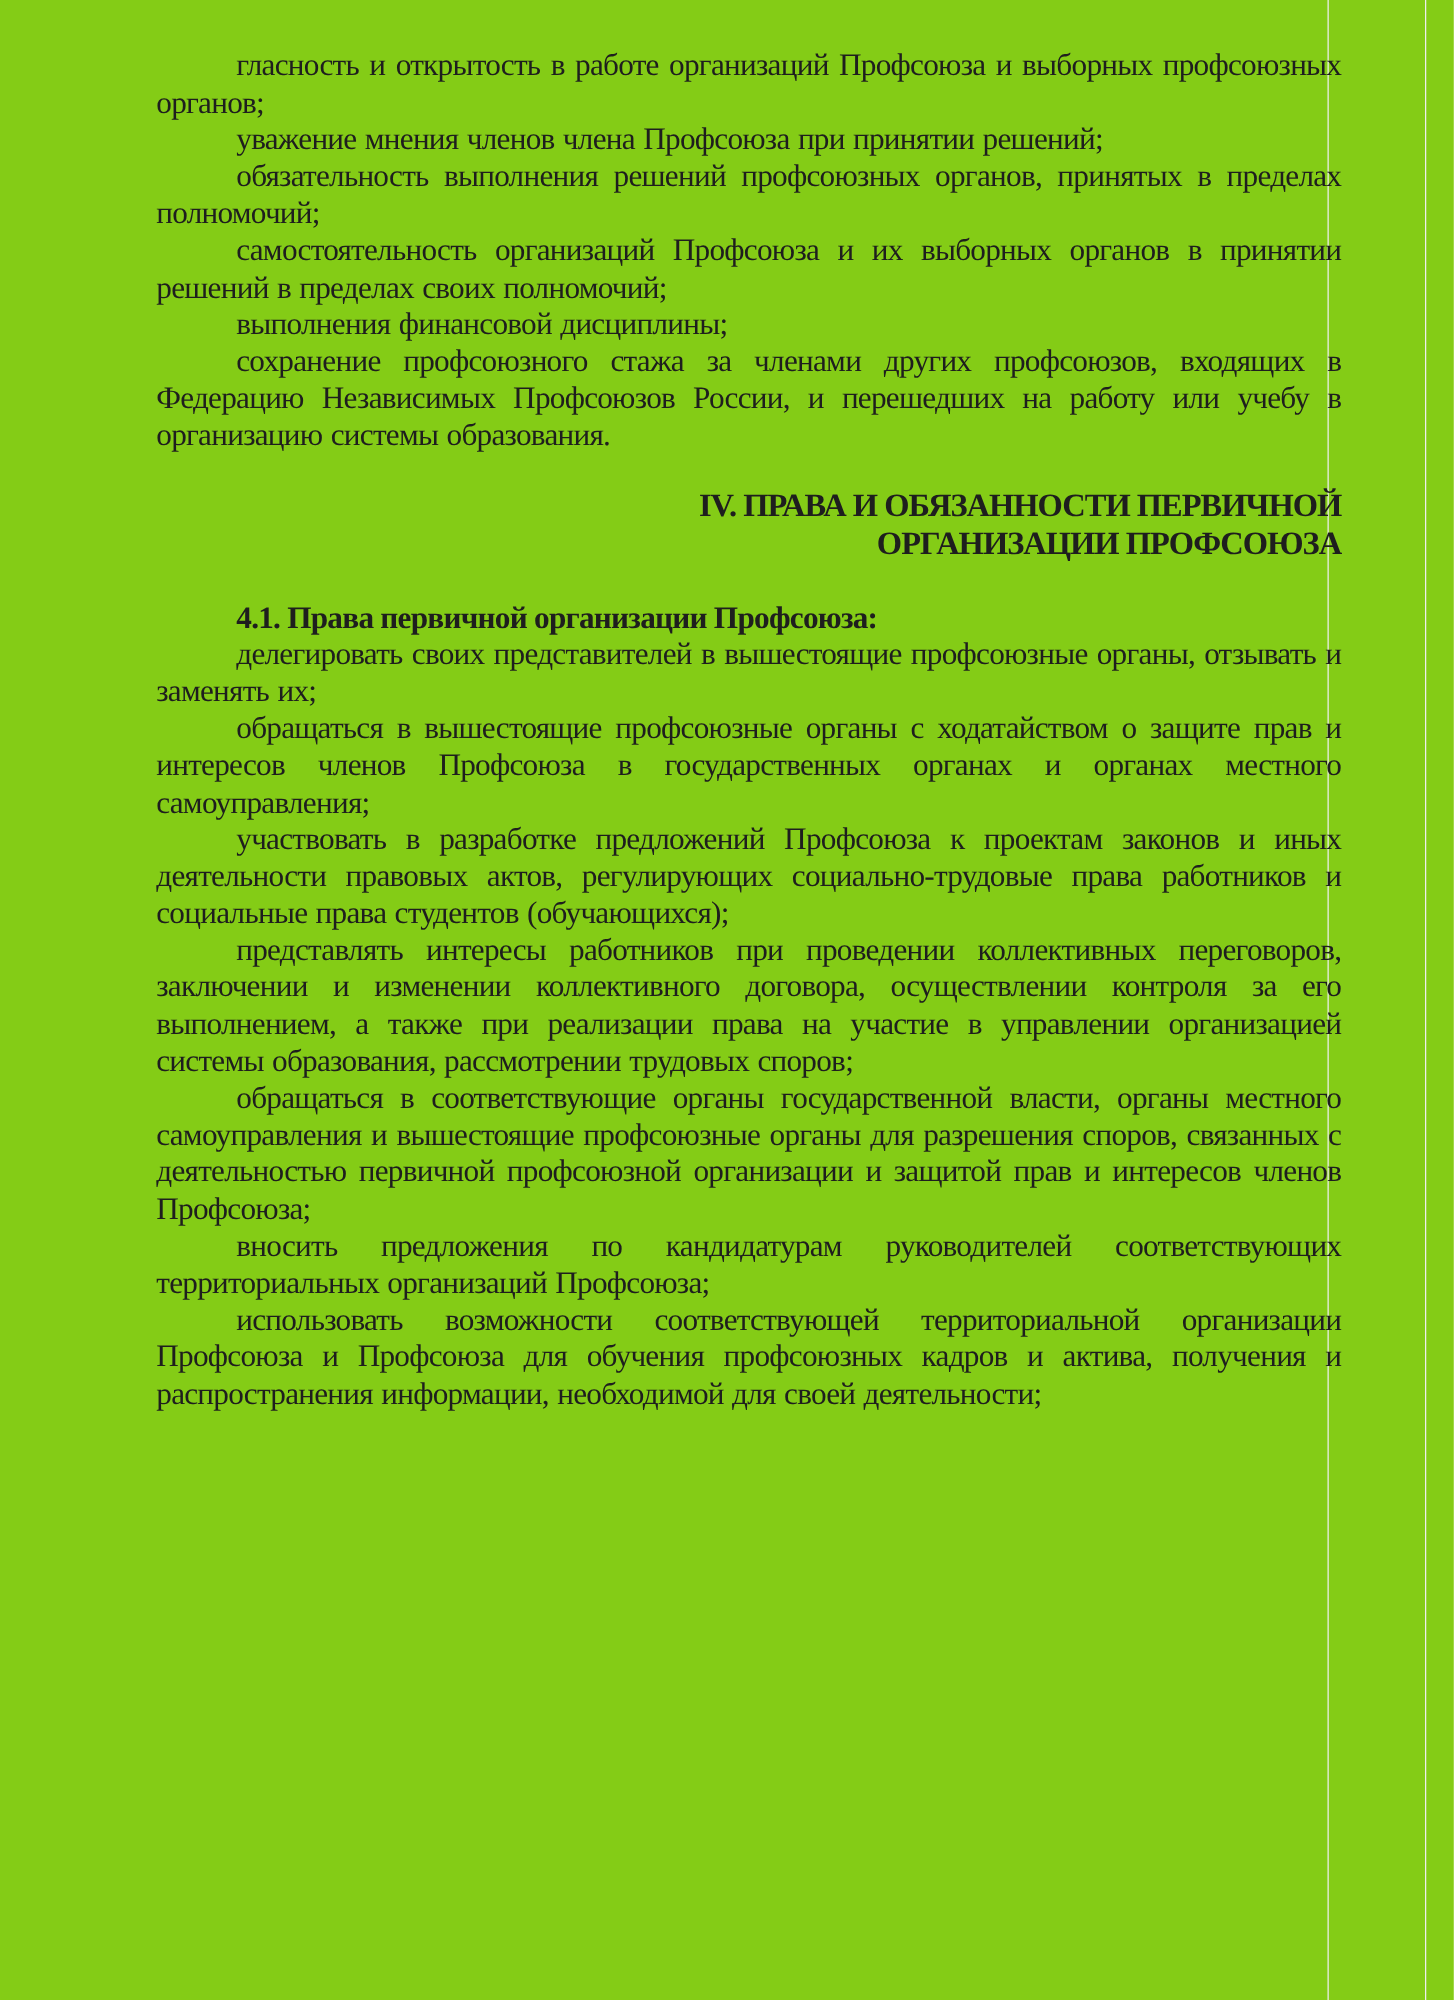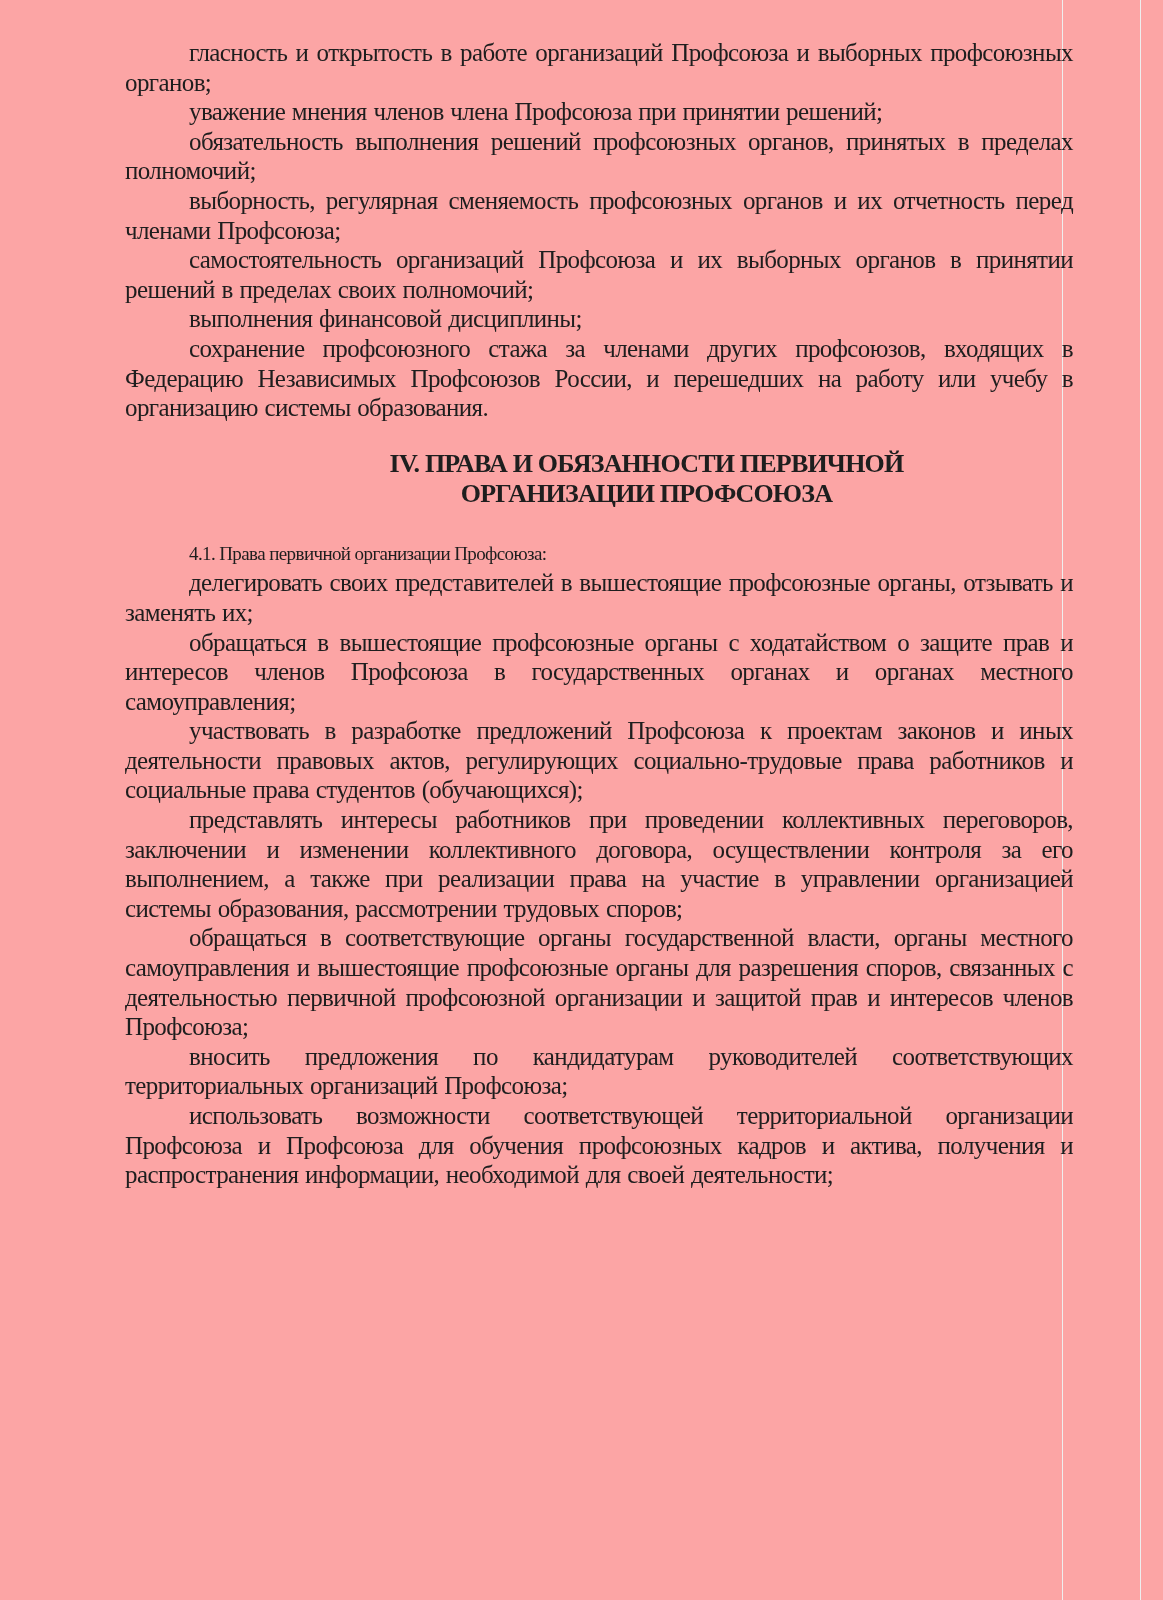--- a/index.html
+++ b/index.html
@@ -12,21 +12,21 @@
       height: 1600px;
       overflow: hidden;
       position: relative;
       background: #fdfdfd;
     }
     .page {
       position: absolute;
       left: 0; top: 0;
       width: 1163px;
       height: 1600px;
-      background: #fca5a5;
+      background: #84cc16;
     }
     .scan-edge {
       position: absolute;
       top: 0;
       width: 1px;
       height: 1600px;
       background: #eeeeee;
     }
     .content {
       position: absolute;
@@ -42,48 +42,47 @@
     .para {
       margin: 0;
       text-align: justify;
       text-indent: 64px;
       letter-spacing: -0.6px;
       word-spacing: 1px;
       transform: scaleX(1);
     }
     .section-heading {
       margin: 26px 0 0 0;
-      text-align: center;
+      text-align: right;
       font-weight: bold;
       font-size: 26px;
       line-height: 30px;
       letter-spacing: -0.8px;
       padding-left: 95px;
     }
     .section-heading span { display: block; }
     .sub-heading {
       margin: 30px 0 0 0;
-      font-weight: normal;
-      font-size: 19px;
+      font-weight: bold;
+      font-size: 25px;
       text-indent: 64px;
       letter-spacing: -0.6px;
     }
   </style>
 </head>
 <body>
 
 <div class="page">
   <div class="scan-edge" style="left:1062px"></div>
   <div class="scan-edge" style="left:1140px"></div>
 
   <div class="content">
     <p class="para">гласность и открытость в работе организаций Профсоюза и  выборных профсоюзных органов;</p>
     <p class="para">уважение мнения членов члена Профсоюза при принятии решений;</p>
     <p class="para">обязательность выполнения решений профсоюзных органов, принятых в пределах полномочий;</p>
-    <p class="para">выборность, регулярная сменяемость профсоюзных органов и их отчетность перед членами Профсоюза;</p>
     <p class="para">самостоятельность организаций Профсоюза и их выборных органов в принятии решений в пределах своих полномочий;</p>
     <p class="para">выполнения финансовой дисциплины;</p>
     <p class="para">сохранение профсоюзного стажа за членами других профсоюзов, входящих в Федерацию Независимых Профсоюзов России, и перешедших на работу или учебу в организацию системы образования.</p>
 
     <h2 class="section-heading">
       <span>IV. ПРАВА И ОБЯЗАННОСТИ ПЕРВИЧНОЙ</span>
       <span>ОРГАНИЗАЦИИ ПРОФСОЮЗА</span>
     </h2>
 
     <h3 class="sub-heading">4.1. Права первичной организации Профсоюза:</h3>

